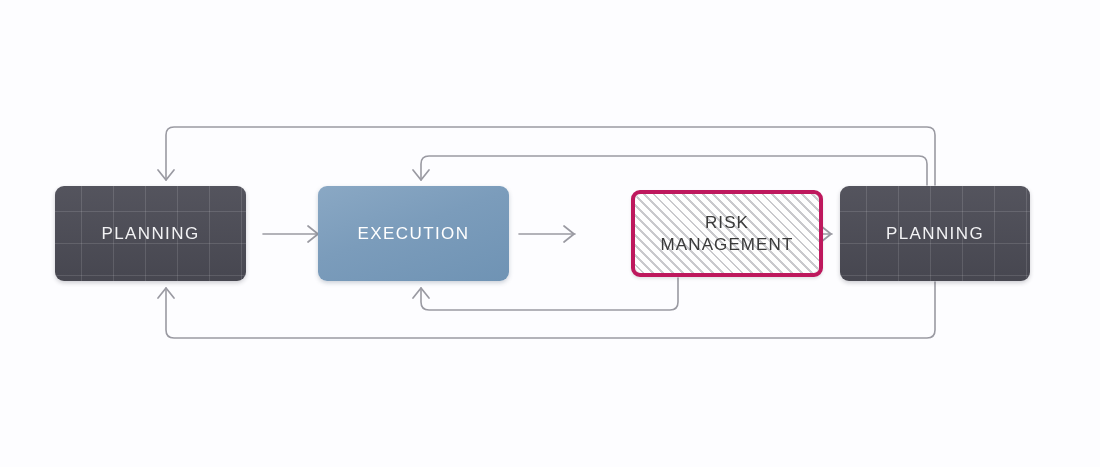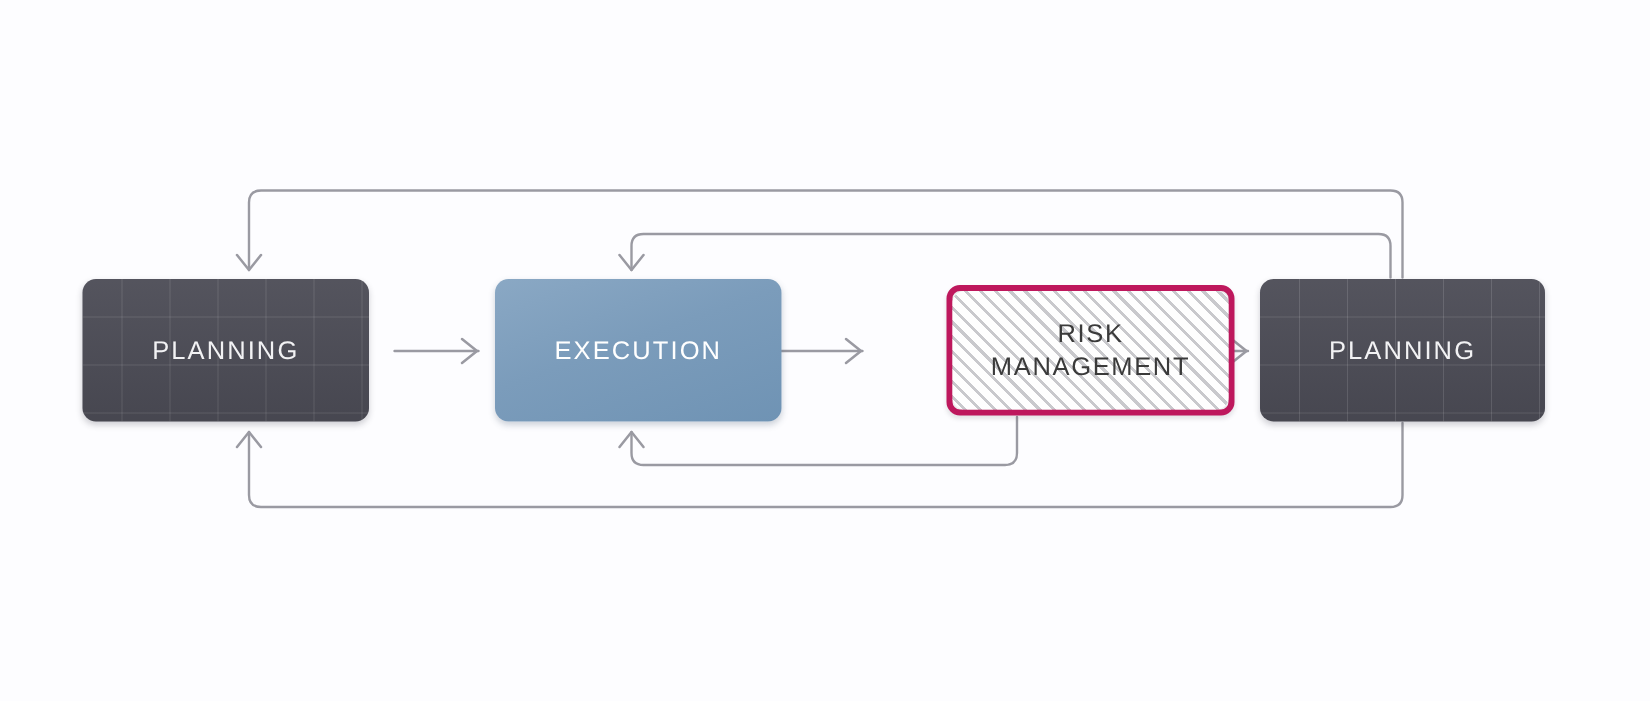--- a/index.html
+++ b/index.html
@@ -113,21 +113,21 @@
         <polyline points="158,298 166,288 174,298" stroke-width="1.7"></polyline>
       </g>
 
     </g>
   </svg>
 
   <div class="node dark" style="left:55px;  top:186px; width:191px; height:95px;">
     <span class="label">PLANNING</span>
   </div>
 
-  <div class="node blue" style="left:330px; top:186px; width:191px; height:95px;">
+  <div class="node blue" style="left:318px; top:186px; width:191px; height:95px;">
     <span class="label">EXECUTION</span>
   </div>
 
   <div class="node hatch" style="left:583px; top:190px; width:192px; height:87px;">
     <span class="label">RISK
 MANAGEMENT</span>
   </div>
 
   <div class="node dark" style="left:840px; top:186px; width:190px; height:95px;">
     <span class="label">PLANNING</span>

